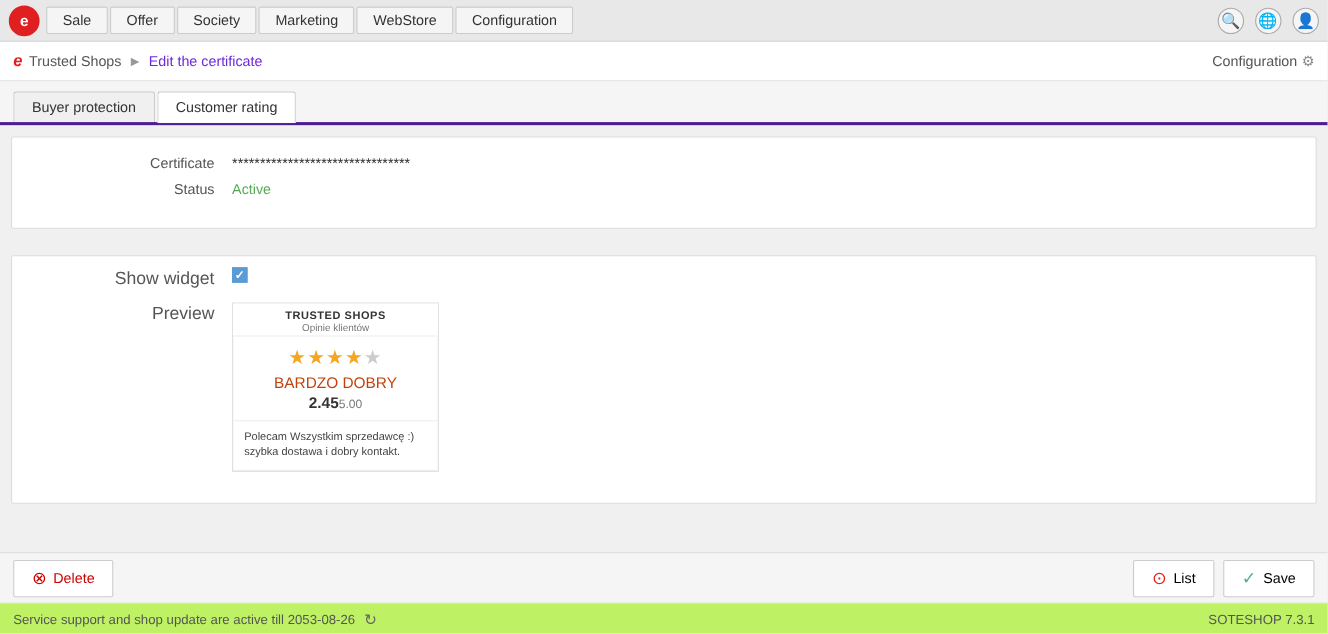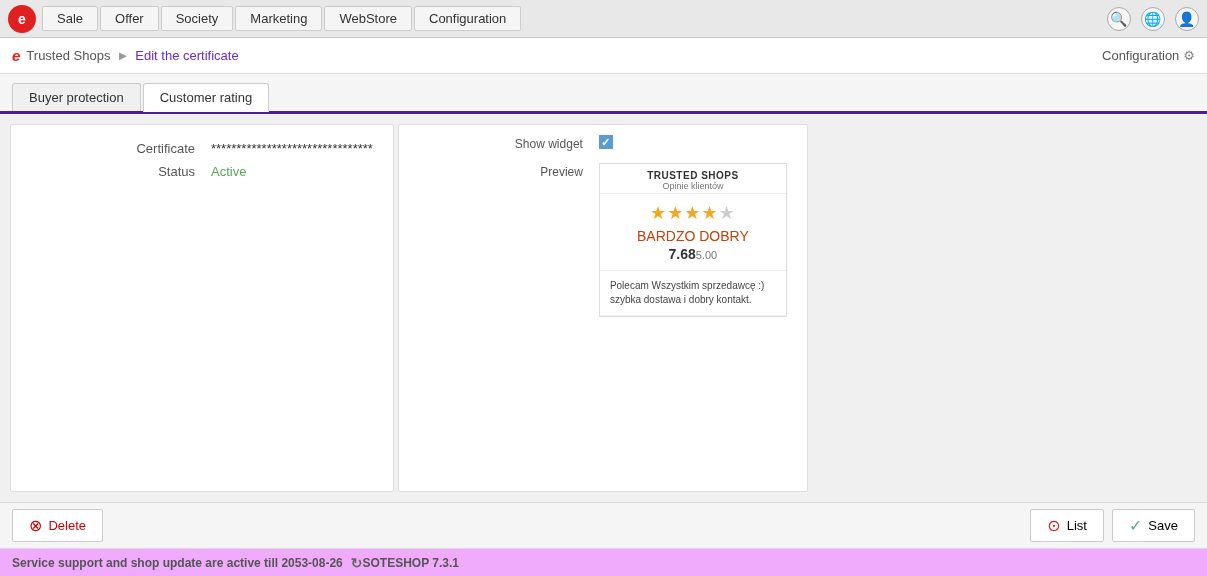--- a/index.html
+++ b/index.html
@@ -96,52 +96,52 @@
       position: relative;
       bottom: -1px;
     }
 
     
     .main-content {
       background: #f0f0f0;
       flex: 1;
       padding: 10px;
       overflow: auto;
-      display: flex; flex-direction: row; gap: 4px;
+      display: flex; flex-direction: column; gap: 24px;
     }
 
     
     .info-card {
       background: #fff;
       border: 1px solid #ddd;
       border-radius: 2px;
       padding: 16px 20px;
     }
     .info-row {
       display: flex; align-items: center; margin-bottom: 8px;
     }
-    .info-row:last-child { margin-bottom: 0; }
+    .info-row:last-child { margin-bottom: 12px; }
     .info-label {
       width: 180px; text-align: right; padding-right: 16px; color: #555; font-size: 13px;
     }
     .info-value { font-size: 13px; color: #333; }
     .info-value.active { color: #5a5; }
 
     
     .widget-card {
       background: #fff;
       border: 1px solid #ddd;
       border-radius: 2px;
       padding: 10px 20px 16px;
     }
     .widget-row {
       display: flex; align-items: flex-start; margin-bottom: 12px;
     }
     .widget-label {
-      width: 180px; text-align: right; padding-right: 16px; color: #555; font-size: 12px; padding-top: 2px;
+      width: 180px; text-align: right; padding-right: 16px; color: #555; font-size: 16px; padding-top: 2px;
     }
 
     
     .checkbox-custom {
       width: 14px; height: 14px;
       background: #5b9bd5;
       border: 1px solid #5b9bd5;
       display: flex; align-items: center; justify-content: center;
       cursor: pointer;
     }
@@ -218,27 +218,27 @@
       border-radius: 2px;
     }
     .action-btn-delete { color: #c00; }
     .action-btn-icon-delete { color: #c00; font-size: 16px; }
     .action-btn-icon-list { color: #e02020; font-size: 16px; }
     .action-btn-icon-save { color: #5a9; font-size: 16px; }
     .action-right { display: flex; gap: 8px; }
 
     
     .status-bar {
-      background: #f0abfc;
+      background: #bef264;
       border-top: 1px solid #ddd;
-      display: flex; align-items: center; justify-content: flex-start;
+      display: flex; align-items: center; justify-content: space-between;
       padding: 0 12px;
       height: 28px;
       flex-shrink: 0;
-      font-size: 12px; color: #555; font-weight: bold;
+      font-size: 12px; color: #555;
     }
     .status-bar-left { display: flex; align-items: center; gap: 8px; }
     .refresh-icon { cursor: pointer; font-size: 14px; color: #666; }
 
     
     .section-header {
       font-size: 12px; color: #999;
       margin-bottom: 10px;
       position: relative;
     }
@@ -321,21 +321,21 @@
       <span class="widget-label">Preview</span>
       <div class="widget-preview">
         <div class="widget-preview-header">
           <div class="widget-preview-title">TRUSTED SHOPS</div>
           <div class="widget-preview-subtitle">Opinie klientów</div>
         </div>
         <div class="widget-preview-body">
           <div class="stars">★★★★<span style="color:#ccc;">★</span></div>
           <div class="widget-preview-rating-text">BARDZO DOBRY</div>
           <div class="widget-preview-score">
-            <strong>7.68</strong><span style="font-size:11px; color:#777;">5.00</span>
+            <strong>2.45</strong><span style="font-size:11px; color:#777;">5.00</span>
           </div>
         </div>
         <div class="widget-preview-comment">Polecam Wszystkim sprzedawcę :) szybka dostawa i dobry kontakt.</div>
       </div>
     </div>
   </div>
 
 </div>
 
 <div class="action-bar">

